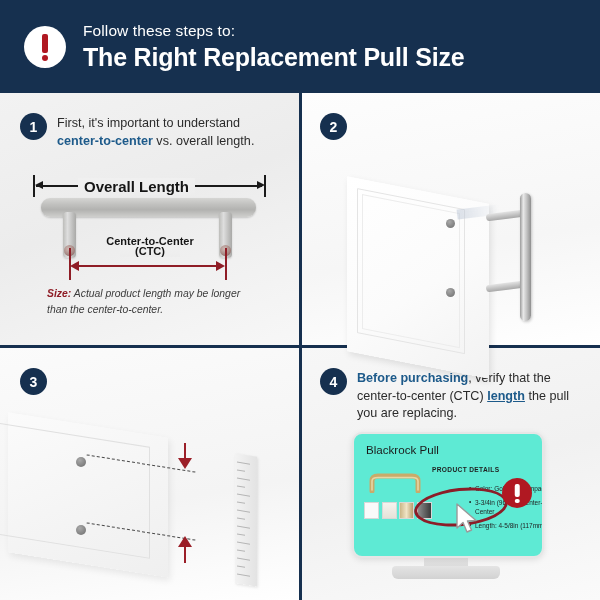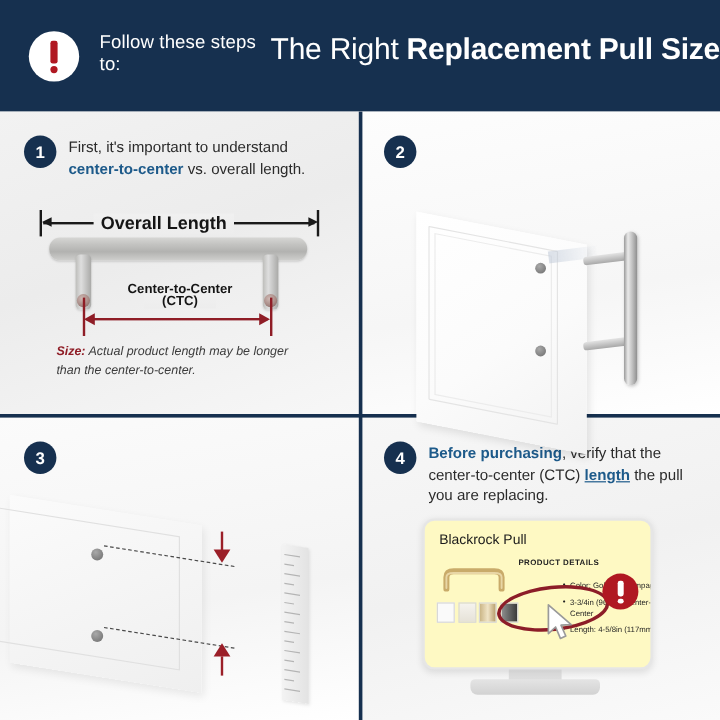--- a/index.html
+++ b/index.html
@@ -25,30 +25,30 @@
     flex:0 0 auto;position:relative;
   }
   .header-icon .bang{
     position:absolute;left:50%;top:8px;transform:translateX(-50%);
     width:6px;height:19px;background:#b01822;border-radius:2px;
   }
   .header-icon .dot{
     position:absolute;left:50%;bottom:7px;transform:translateX(-50%);
     width:6px;height:6px;background:#b01822;border-radius:50%;
   }
-  .header-text{display:flex;flex-direction:row;justify-content:center;}
+  .header-text{display:flex;flex-direction:column;justify-content:center;}
   .kicker{
     color:#ffffff;font-size:15.5px;line-height:18px;font-weight:400;
     letter-spacing:.1px;margin-bottom:3px;
   }
   .headline{
     color:#ffffff;font-size:25px;line-height:29px;letter-spacing:-.2px;
     white-space:nowrap;
   }
-  .headline .light{font-weight:400;}
+  .headline .light{font-weight:700;}
   .headline .bold{font-weight:700;}
 
   
   .grid{
     position:absolute;left:0;top:93px;width:600px;height:507px;
   }
   .panel{
     position:absolute;box-sizing:border-box;overflow:hidden;
     background:linear-gradient(160deg,#f2f2f2 0%,#ececec 45%,#f7f7f7 100%);
   }
@@ -190,21 +190,21 @@
     position:absolute;left:235px;top:455px;width:22px;height:130px;
     background:linear-gradient(90deg,#f3f3f3,#e3e3e3);
     box-shadow:1px 1px 3px rgba(0,0,0,.10);
     transform:skewY(9deg);
   }
   .ruler .m{position:absolute;left:2px;height:1.3px;background:#b4b4b4;}
 
   
   .monitor{
     position:absolute;left:352px;top:432px;width:188px;height:122px;
-    border-radius:10px;background:#fef9c3;
+    border-radius:10px;background:#5eead4;
     border:2px solid #e6e6e6;
     box-shadow:0 2px 6px rgba(0,0,0,.10);
     overflow:hidden;
   }
   .stand-neck{
     position:absolute;left:424px;top:554px;width:44px;height:13px;
     background:linear-gradient(180deg,#e9e9e9,#dcdcdc);
   }
   .stand-base{
     position:absolute;left:392px;top:566px;width:108px;height:13px;

